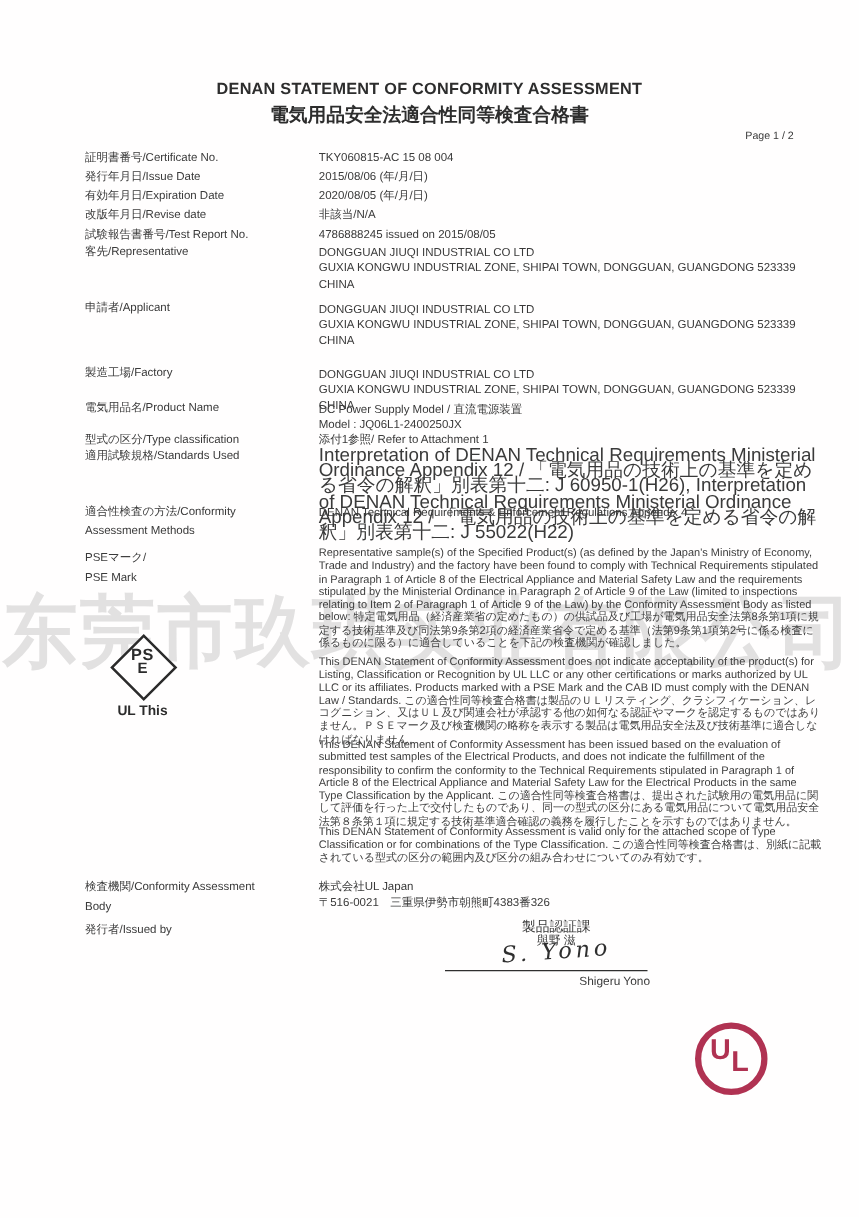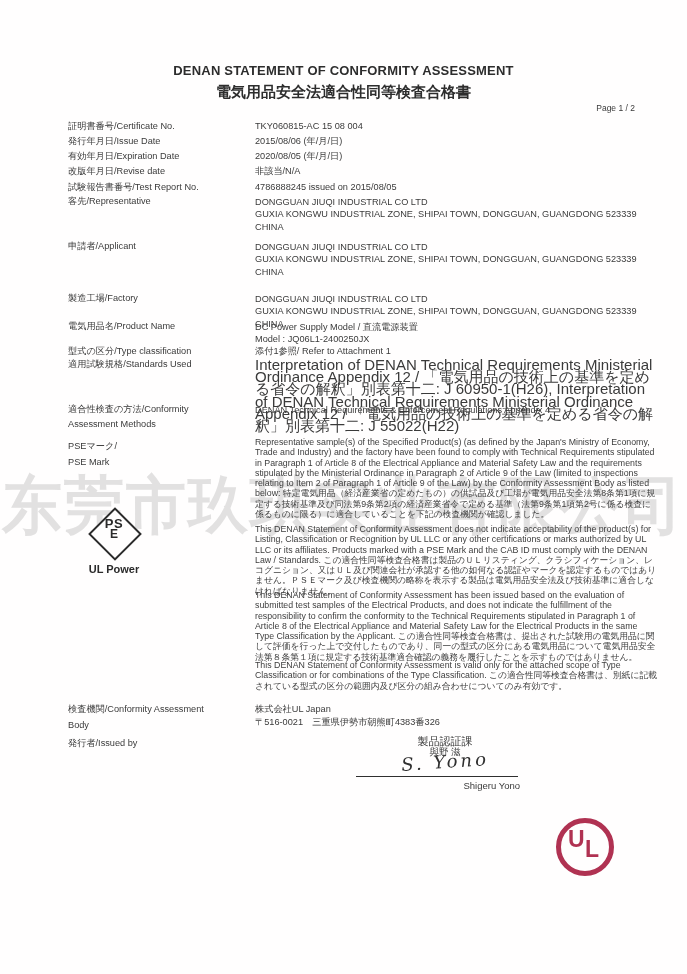--- a/index.html
+++ b/index.html
@@ -126,21 +126,21 @@
   <div class="para" style="top:660px">This DENAN Statement of Conformity Assessment is valid only for the attached scope of Type Classification or for combinations of the Type Classification. この適合性同等検査合格書は、別紙に記載されている型式の区分の範囲内及び区分の組み合わせについてのみ有効です。</div>
 
   <div class="pse-wrap">
     <div class="pse-diamond-box">
       <div class="pse-diamond"></div>
       <div class="pse-letters">
         <div>PS</div>
         <div class="e-line">E</div>
       </div>
     </div>
-    <div class="pse-caption">UL Power</div>
+    <div class="pse-caption">UL This</div>
   </div>
 
   <div class="cab-lbl1">検査機関/Conformity Assessment</div>
   <div class="cab-lbl2">Body</div>
   <div class="cab-name">株式会社UL Japan</div>
   <div class="cab-addr">〒516-0021　三重県伊勢市朝熊町4383番326</div>
 
   <div class="issued-lbl">発行者/Issued by</div>
   <div class="dept">製品認証課</div>
   <div class="name-ja">與野 滋</div>

